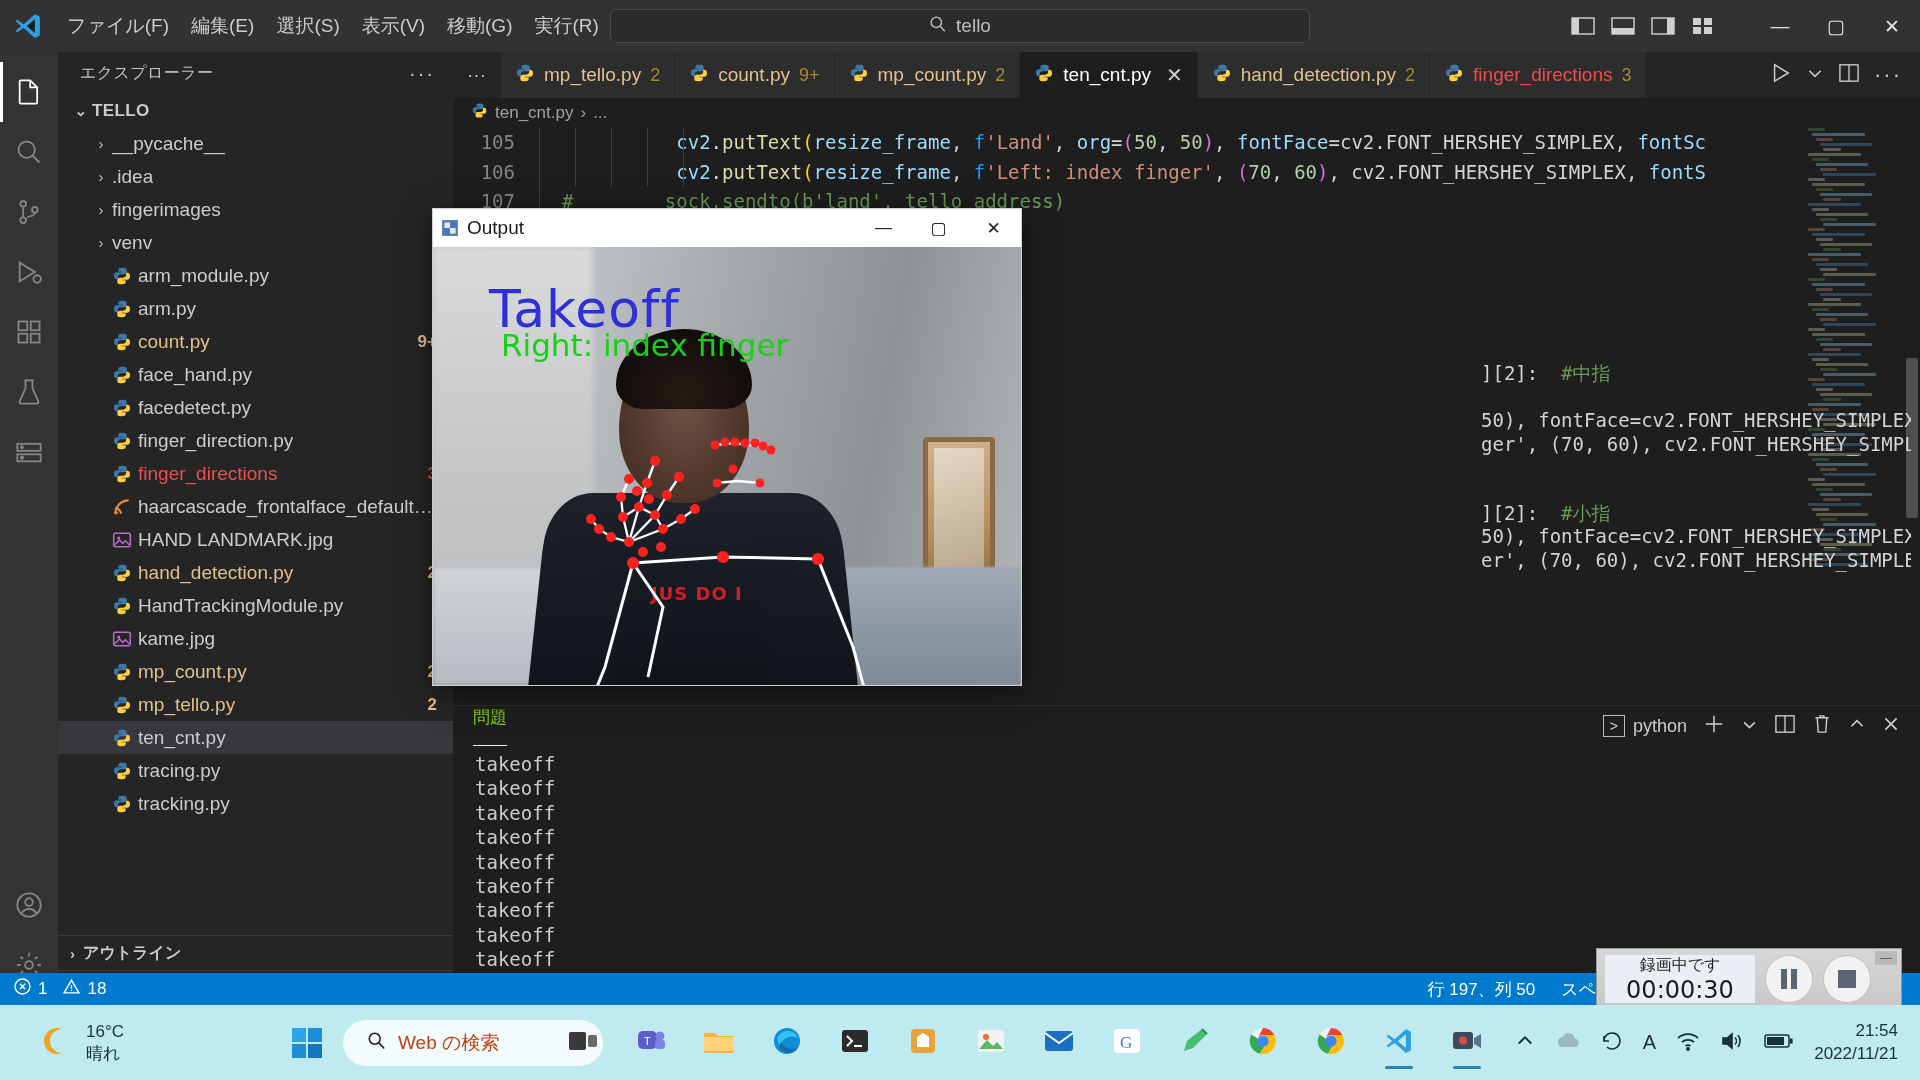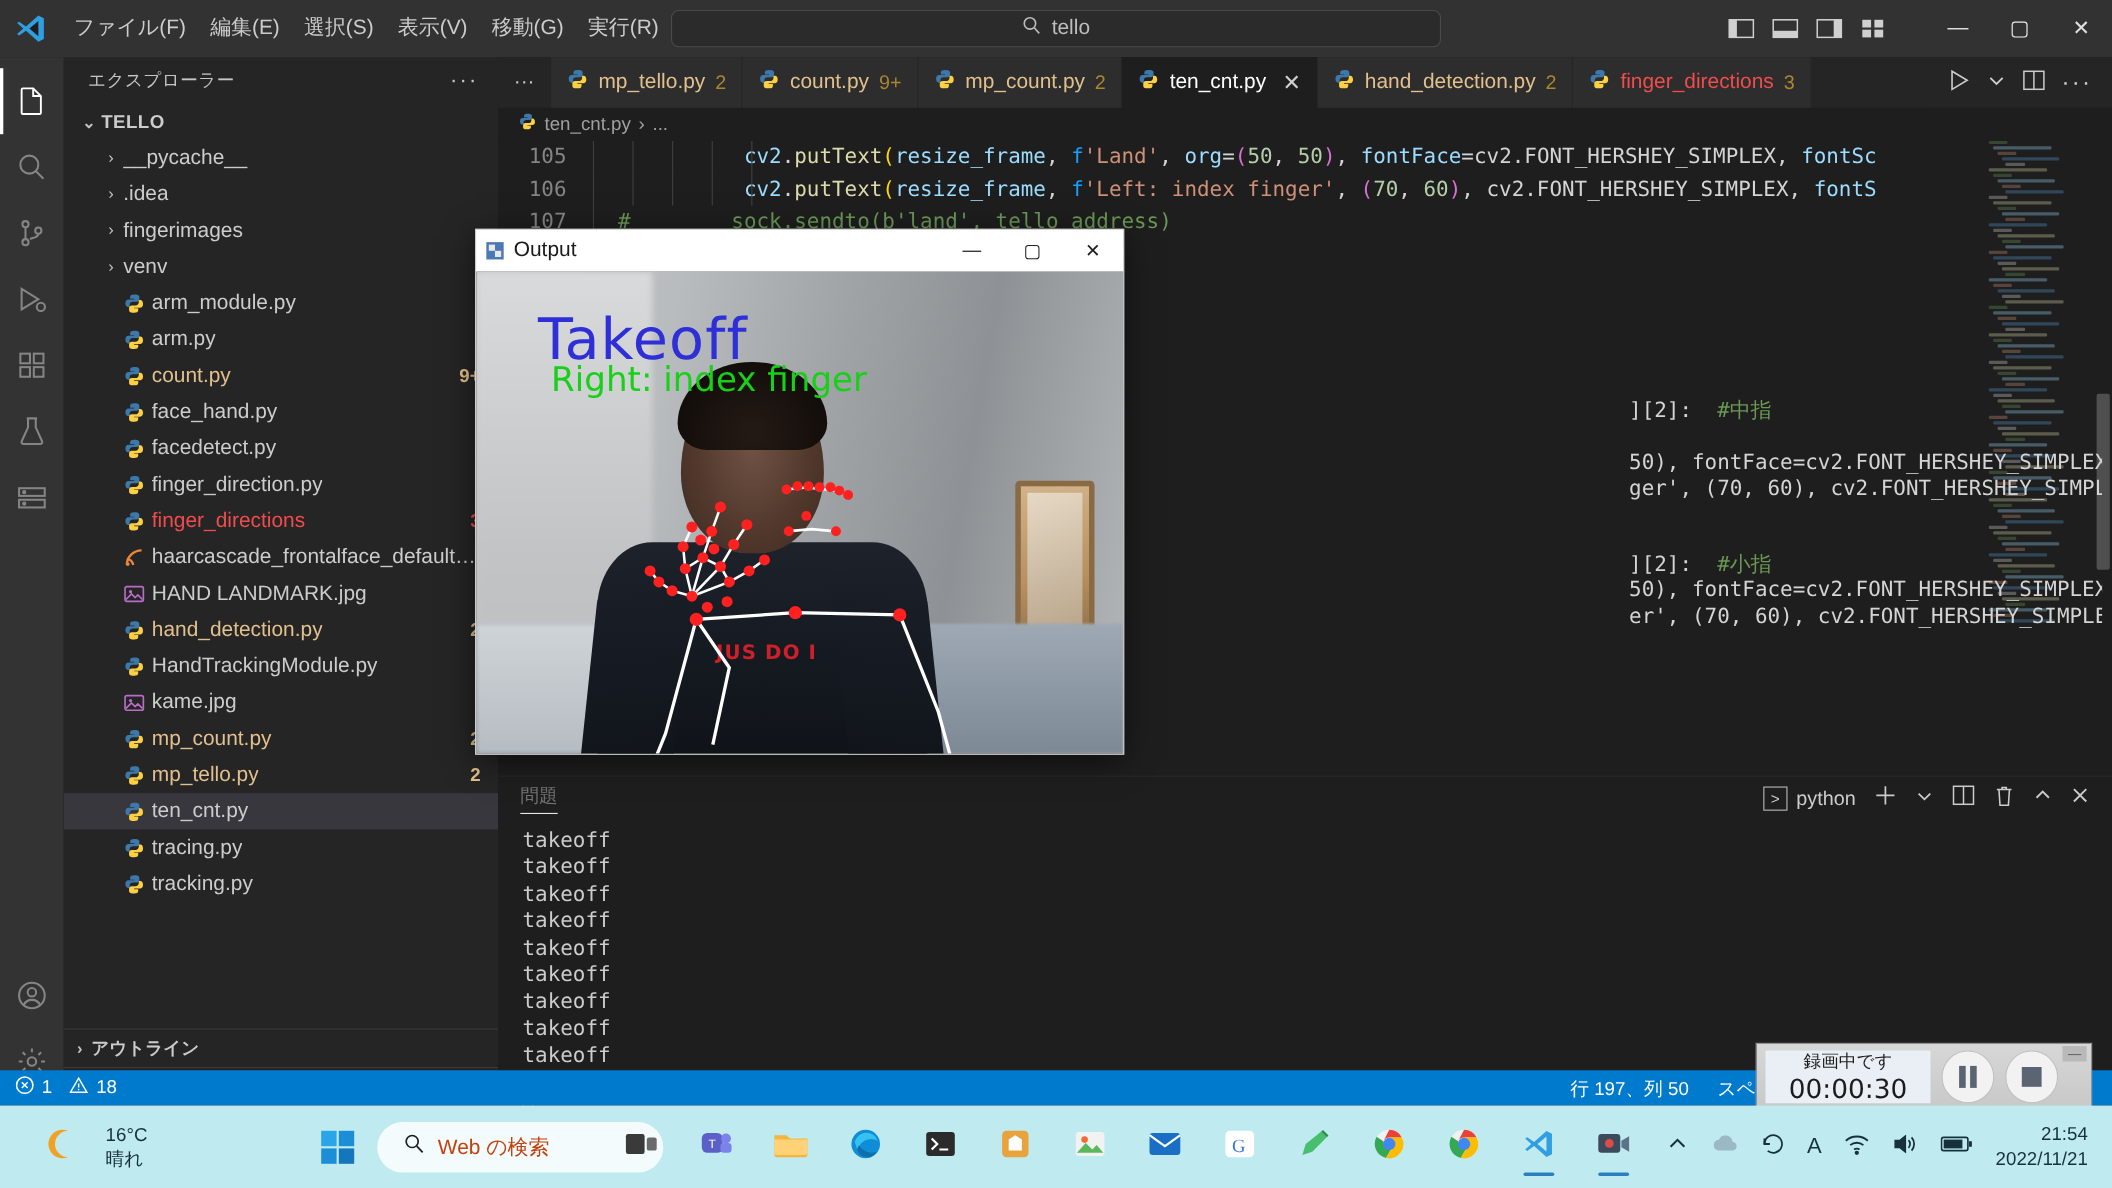--- a/index.html
+++ b/index.html
@@ -130,21 +130,21 @@
 
   .minimap { position: absolute; right: 16px; top: 0; width: 96px; bottom: 0; opacity: .55; }
   .mm-line { height: 3px; margin-bottom: 2px; border-radius: 1px; }
   .scrollbar-v { position: absolute; right: 0; top: 0; width: 16px; bottom: 0; }
   .scroll-thumb { position: absolute; right: 2px; width: 12px; background: #4f4f4f; border-radius: 2px; }
 
   
   .panel { height: 300px; background: #1e1e1e; border-top: 1px solid #2b2b2b; display:flex; flex-direction:column; }
   .panel-head { height: 40px; display: flex; align-items: center; padding: 0 20px; }
   .ptab { font-size: 17px; color: #9a9a9a; margin-right: 26px; }
-  .ptab.active { color: #737373; border-bottom: 1px solid #e7e7e7; padding-bottom: 4px; }
+  .ptab.active { color: #84cc16; border-bottom: 1px solid #e7e7e7; padding-bottom: 16px; }
   .panel-actions { margin-left: auto; display: flex; align-items: center; gap: 16px; color:#cccccc; font-size: 20px; }
   .term-pill { display: flex; align-items: center; gap: 8px; font-size: 18px; color:#cccccc; }
   .term-sq { width: 22px; height: 22px; border: 1px solid #b9b9b9; display:flex; align-items:center; justify-content:center; font-size:14px; }
   .panel-body { flex: 1; padding: 6px 0 0 22px; font-family: "DejaVu Sans Mono", monospace;
                 font-size: 19px; line-height: 24.4px; color: #cccccc; overflow: hidden; }
   .cursor-block { display:inline-block; width:10px; height:19px; border:1px solid #cccccc; vertical-align:-3px;}
 
   
   .statusbar {
     position: absolute; left: 0; bottom: 0; width: 1920px; height: 32px;
@@ -219,21 +219,21 @@
   .rec-btn { width:48px; height:48px; border-radius:50%; background:#f2f2f2; border:1px solid #c0c0c0;
              display:flex; align-items:center; justify-content:center; margin-left:10px; }
   .rec-min { position:absolute; right:4px; top:2px; width:22px; height:14px; background:#b9b9b9;
              display:flex; align-items:flex-end; justify-content:center; color:#555; font-size:12px; }
 
   
   .taskbar {
     position:absolute; left:0; bottom:0; width:1920px; height: 75px;
     background: #bfeaf0; display:flex; align-items:center;
   }
-  .tb-weather { display:flex; align-items:center; gap:22px; padding-left:38px; width: 270px; }
+  .tb-weather { display:flex; align-items:center; gap:12px; padding-left:38px; width: 270px; }
   .tb-weather-txt { display:flex; flex-direction:column; color:#17313a; font-size:17px; line-height:1.25; }
   .tb-center { position:absolute; left: 285px; display:flex; align-items:center; gap:14px; }
   .tb-start { width:44px; height:44px; display:flex; align-items:center; justify-content:center; }
   .tb-search { height: 46px; min-width: 260px; background:#f3fbfd; border-radius:23px;
                display:flex; align-items:center; gap:12px; padding: 0 24px; color:#c2410c; font-size:19px; }
   .tb-icons { position:absolute; left: 555px; display:flex; align-items:center; gap: 12px; }
   .tb-app { width: 56px; height: 56px; display:flex; align-items:center; justify-content:center; position:relative;}
   .tb-app.active::after { content:""; position:absolute; bottom:2px; left:14px; width:28px; height:3px;
                           background:#2a7fbf; border-radius:2px; }
   .tray { position:absolute; right: 0; display:flex; align-items:center; gap: 20px; padding-right: 22px; color:#17313a;}

